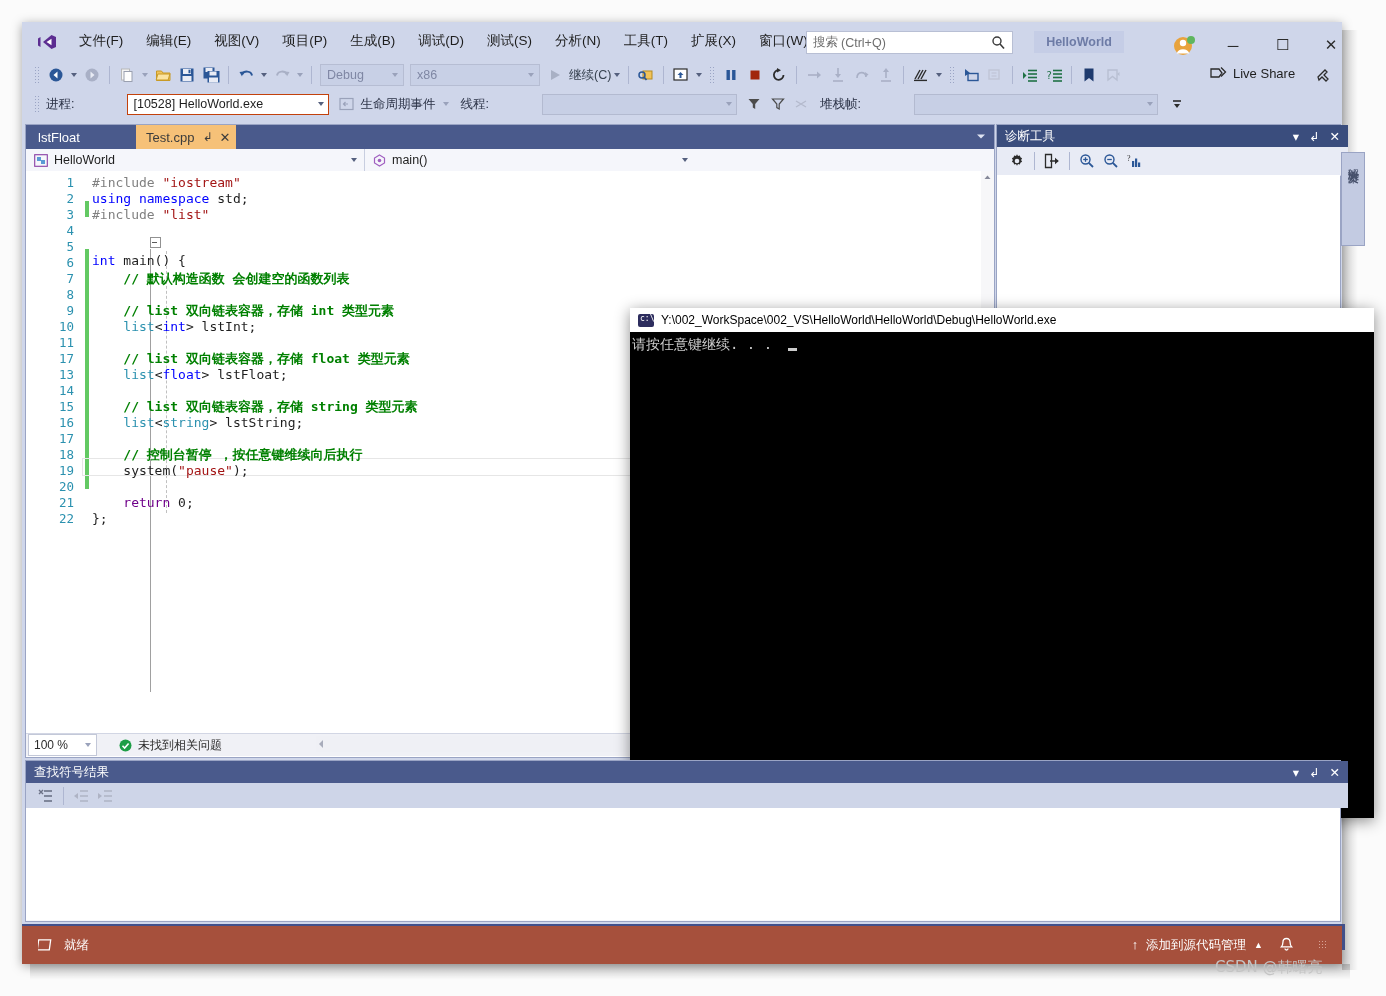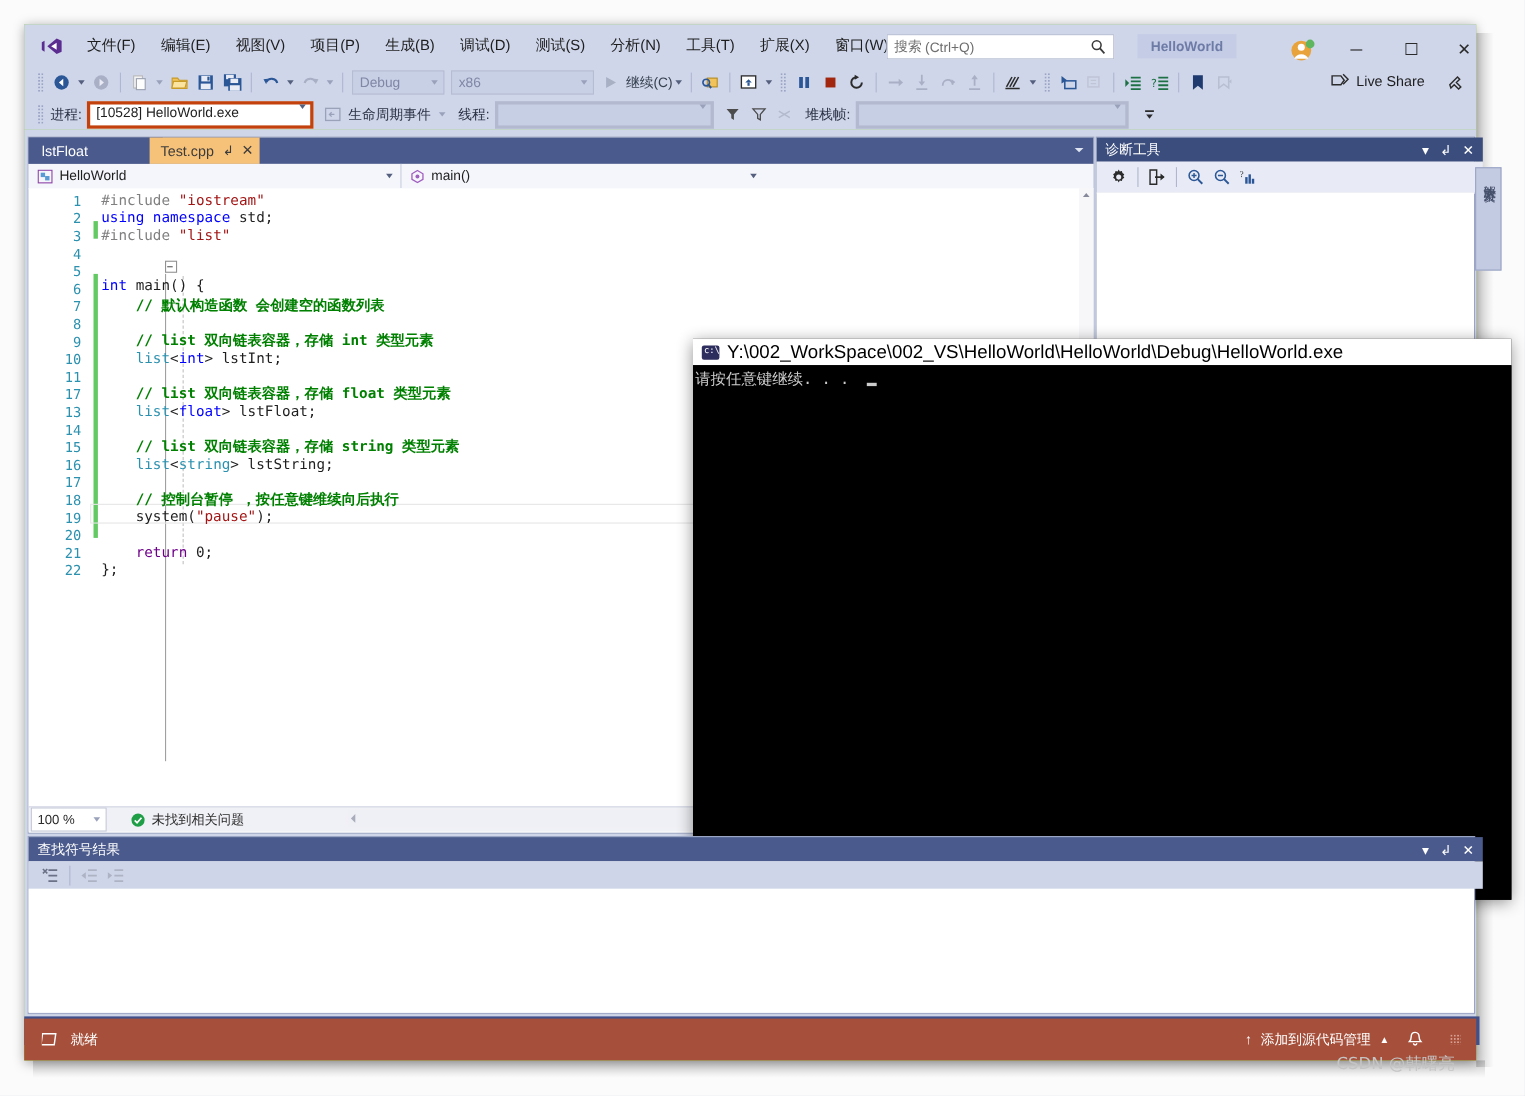--- a/index.html
+++ b/index.html
@@ -1,21 +1,21 @@
 <!DOCTYPE html>
 <html><head>
 <meta charset="utf-8">
 <style>
   html,body{margin:0;padding:0;background:#f0f0f0;}
   body{width:1386px;height:996px;overflow:hidden;font-family:"Liberation Sans","DejaVu Sans",sans-serif;}
 
   #root{position:absolute;left:0;top:0;width:1386px;height:996px;background:#fbfbfb;}
 
   
-  .vs-window{position:absolute;left:22px;top:22px;width:1320px;height:942px;background:#84cc16;
+  .vs-window{position:absolute;left:22px;top:22px;width:1320px;height:942px;background:#fca5a5;
              box-shadow:0 2px 10px rgba(0,0,0,.35);}
   .shadow-right{position:absolute;left:1342px;top:30px;width:16px;height:940px;
                 background:linear-gradient(to right,rgba(0,0,0,.18),rgba(0,0,0,0));}
   .shadow-bottom{position:absolute;left:30px;top:964px;width:1320px;height:16px;
                 background:linear-gradient(to bottom,rgba(0,0,0,.18),rgba(0,0,0,0));}
 
   
   .titlebar{position:absolute;left:0;top:0;width:1320px;height:38px;background:#cfd6ea;}
   .vs-logo{position:absolute;left:15px;top:12px;width:20px;height:16px;}
   .menu{position:absolute;left:48px;top:0;height:38px;display:flex;align-items:center;}
@@ -44,22 +44,22 @@
   .caret.dim{border-top-color:#9aa2bb;}
   .combo{height:20px;border:1px solid #b6bdd3;background:#c8d0e6;display:flex;align-items:center;
          font-size:12.5px;color:#7f87a4;padding-left:6px;margin:0 3px;}
   .combo .cv{flex:1;}
   .combo .ca{margin-right:5px;}
   .run-lbl{font-size:12.5px;color:#36414f;margin-left:2px;}
 
   
   .toolbar2{position:absolute;left:0;top:68px;width:1320px;height:28px;background:#cfd6ea;}
   .lbl2{font-size:12.5px;color:#2b3246;margin:0 5px 0 2px;white-space:nowrap;}
-  .field{height:19px;background:#fff;border:3px solid #c2410c;display:flex;
-         font-size:12.5px;color:#1e1e1e;padding-left:5px;}
+  .field{height:19px;background:#fff;border:1px solid #c2410c;display:flex;align-items:center;
+         font-size:12.5px;color:#1e1e1e;padding-left:5px;margin-left:48px;}
   .field.dis{background:#c7cfe5;border-color:#b3bad0;color:#6b7490;}
   .field .ca{margin-left:auto;margin-right:4px;}
 
   
   .liveshare{position:absolute;left:1188px;top:44px;font-size:13px;color:#1e1e1e;display:flex;align-items:center;justify-content:flex-end;}
   .pin-right{position:absolute;left:1292px;top:46px;}
 
   
   .workarea{position:absolute;left:0;top:96px;width:1320px;height:808px;background:#cfd6ea;}
 
@@ -121,21 +121,21 @@
                 margin:6px auto 0;letter-spacing:1px;}
 
   
   .console{position:absolute;left:608px;top:190px;width:744px;height:510px;background:#000;
            box-shadow:0 3px 14px rgba(0,0,0,.45);}
   .con-title{position:absolute;left:0;top:0;width:744px;height:24px;background:#fff;
              display:flex;align-items:center;}
   .con-ico{width:16px;height:13px;background:#2d2d5e;margin:0 7px 0 8px;border-radius:2px;position:relative;}
   .con-ico:after{content:"c:\\";position:absolute;left:2px;top:0px;font-size:8px;color:#fff;
                  font-family:"DejaVu Sans Mono",monospace;}
-  .con-path{font-size:17px;color:#000;}
+  .con-path{font-size:12px;color:#000;}
   .con-body{position:absolute;left:0;top:24px;width:744px;height:486px;background:#000;}
   .con-text{position:absolute;left:2px;top:4px;font-size:14px;color:#cccccc;
             font-family:"DejaVu Sans Mono","Liberation Mono",monospace;white-space:pre;}
   .con-cursor{position:absolute;left:158px;top:16px;width:9px;height:3px;background:#ccc;}
 
   
   .fsr{position:absolute;left:3px;top:642px;width:1314px;height:160px;background:#f5f6fa;border:1px solid #9aa4c4;}
   .fsr-hdr{position:absolute;left:0;top:0;width:1314px;height:22px;background:#4a5a8c;
            display:flex;align-items:center;color:#fff;font-size:12.5px;padding-left:8px;}
   .fsr-hdr .acts{margin-left:auto;display:flex;align-items:center;gap:10px;margin-right:8px;}

